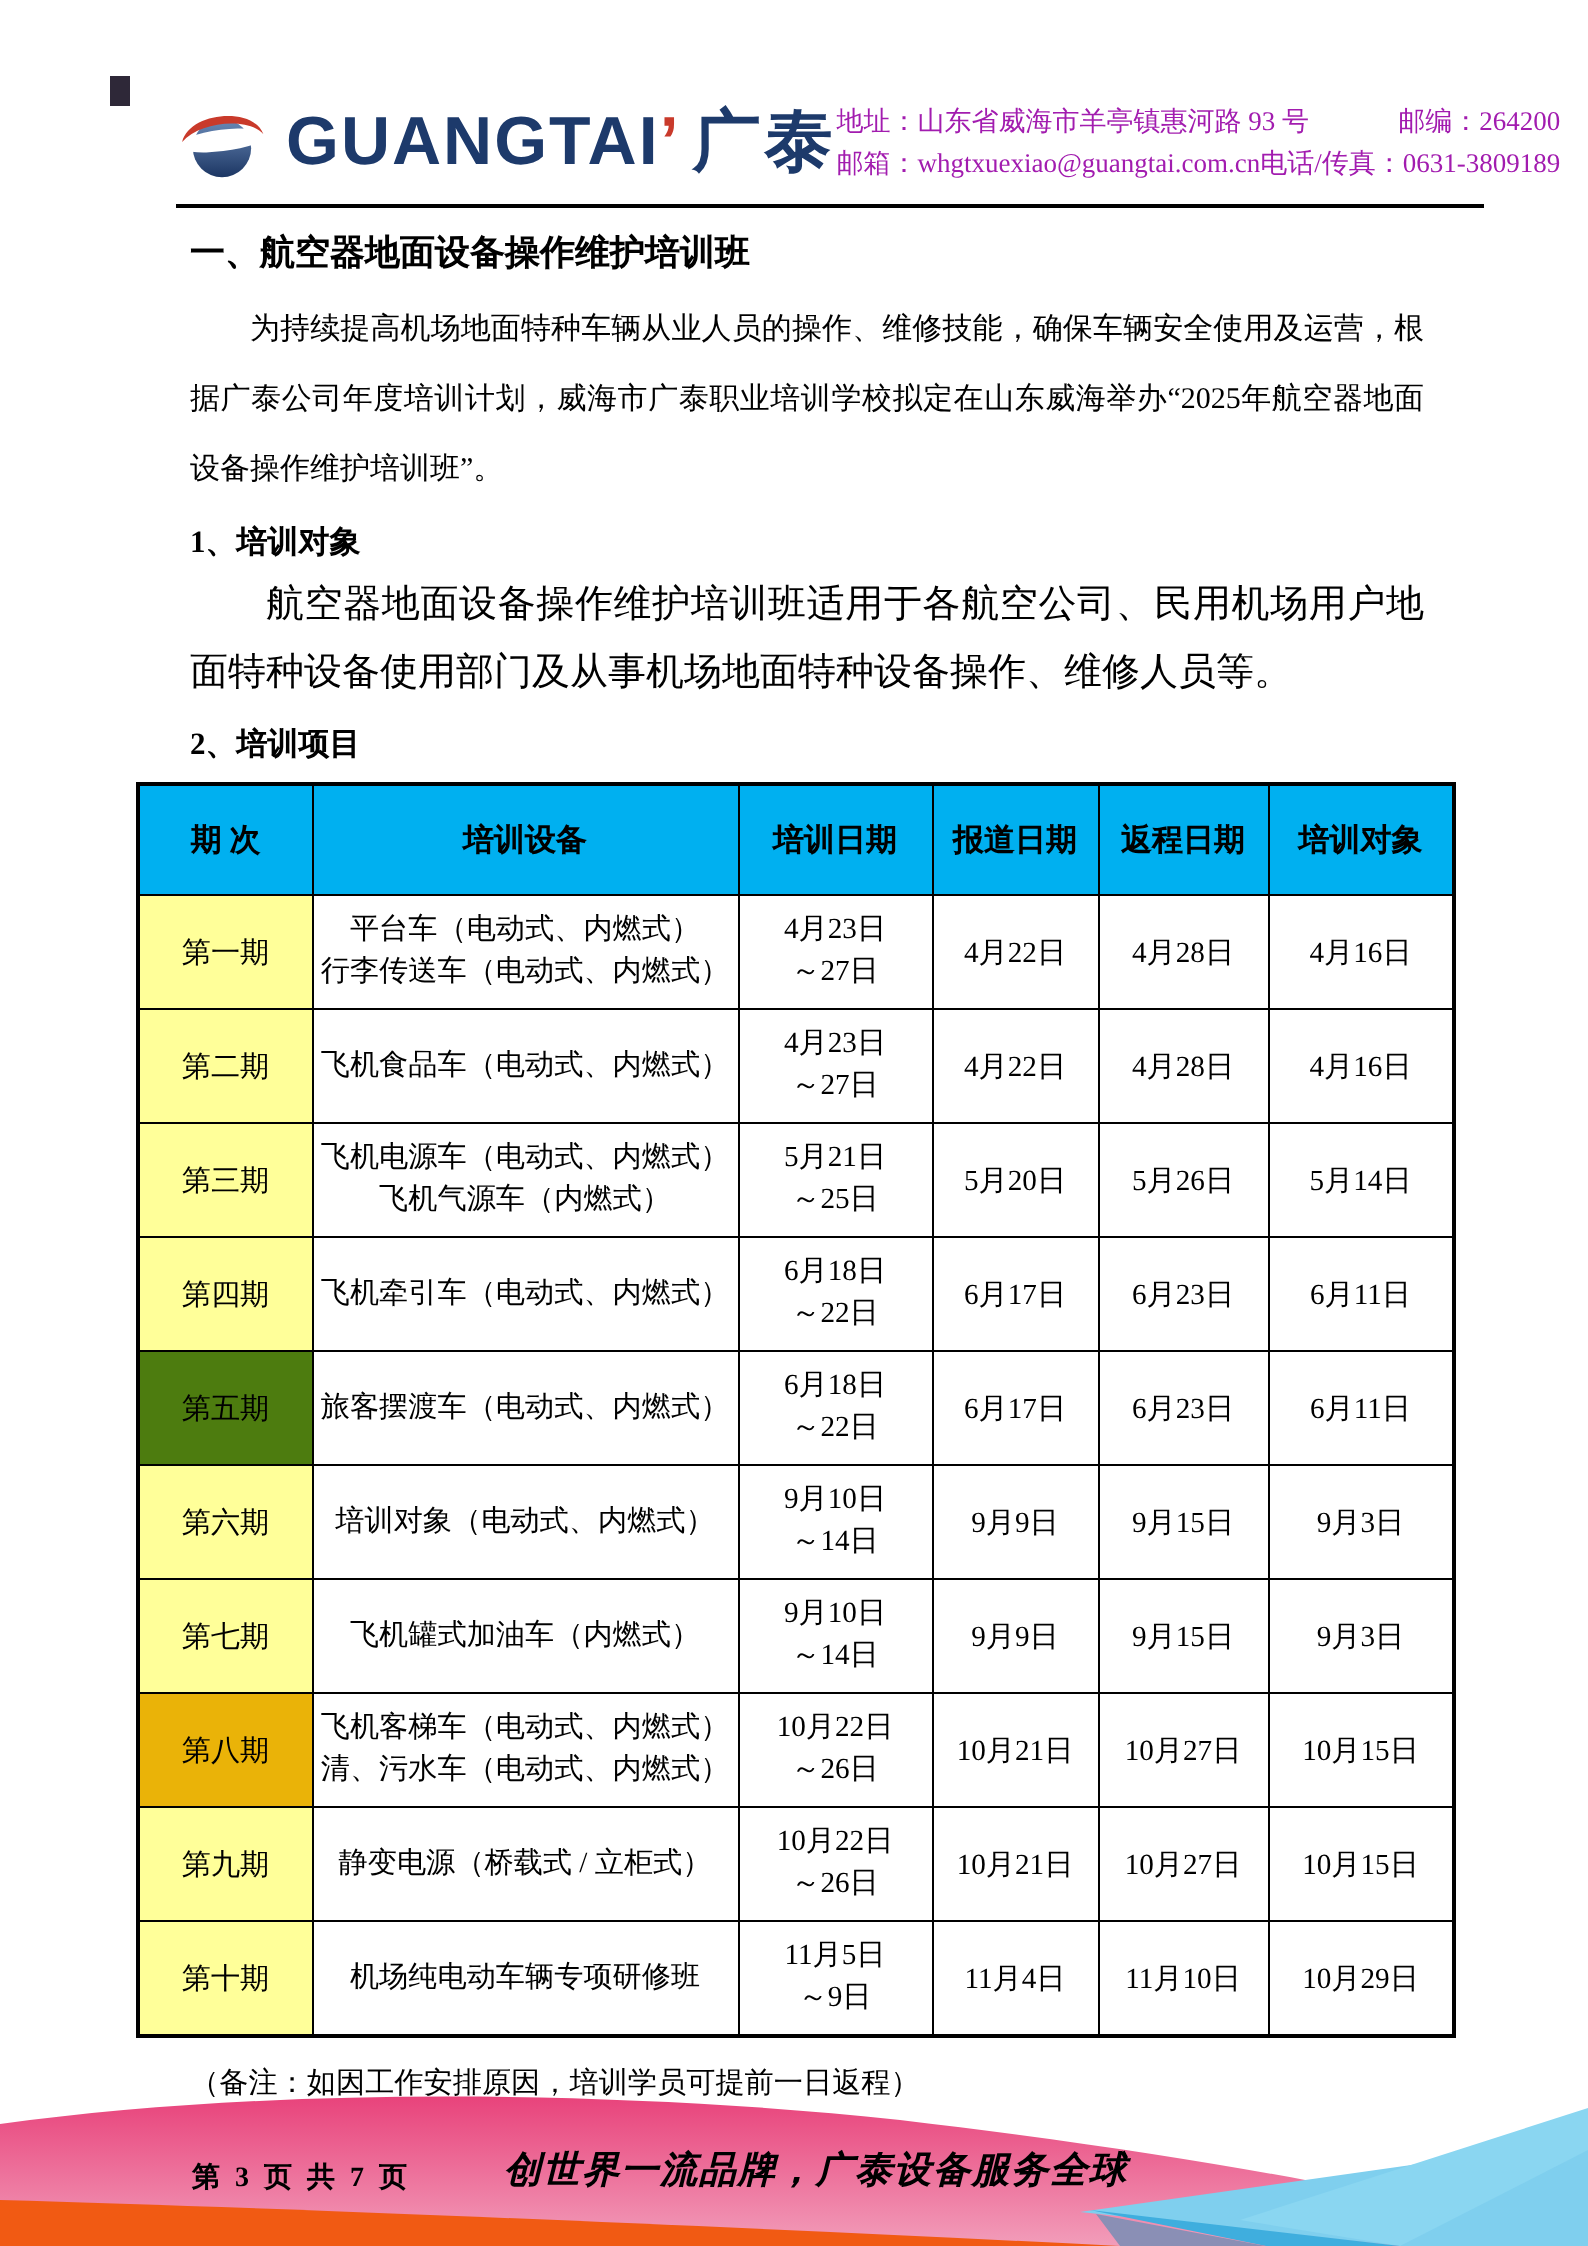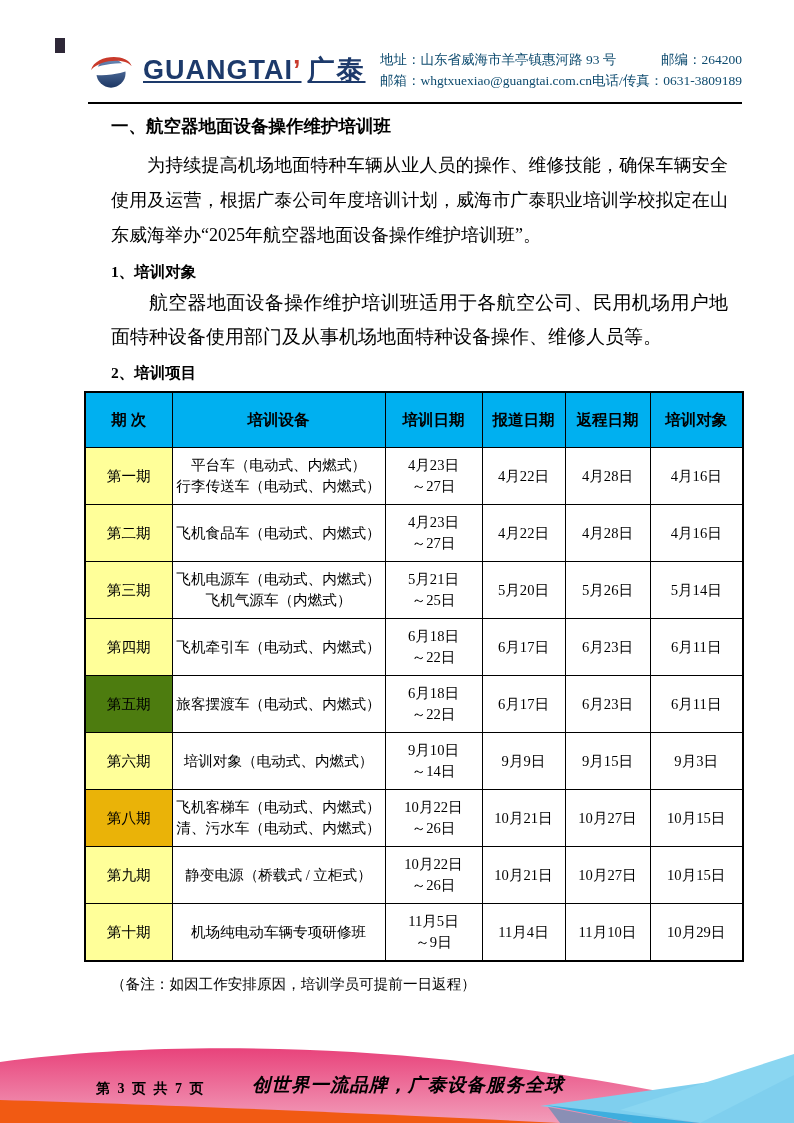--- a/index.html
+++ b/index.html
@@ -16,34 +16,34 @@
 
   
   .letterhead{
     position:absolute;top:48px;left:88px;right:52px;
     display:flex;justify-content:space-between;align-items:center;
   }
   .logo{display:flex;align-items:center;gap:9px;}
   .logo svg{display:block;}
   .brand{
     font-family:"Liberation Sans","DejaVu Sans",sans-serif;
-    font-weight:bold;font-size:27px;color:#1d3a6b;letter-spacing:1px;white-space:nowrap;text-decoration:underline;
+    font-weight:bold;font-size:34px;color:#1d3a6b;letter-spacing:1px;white-space:nowrap;
   }
   .brand .tick{color:#c93a2b;font-weight:bold;margin:0 2px 0 0;}
   .brand .cn{margin-left:4px;letter-spacing:2px;}
-  .contact{width:362px;font-size:13.5px;line-height:21px;color:#0c4a6e;}
+  .contact{width:362px;font-size:13.5px;line-height:21px;color:#a21caf;}
   .contact .crow{display:flex;justify-content:space-between;white-space:nowrap;}
 
   .head-rule{position:absolute;top:102px;left:88px;right:52px;border-top:2.5px solid #000;}
 
   
-  .content{position:absolute;top:112px;left:84px;width:658px;}
+  .content{position:absolute;top:112px;left:68px;width:658px;}
   .pad{padding-left:27px;padding-right:14px;}
   .doc-title{font-size:17.5px;font-weight:bold;line-height:28px;margin:0 0 8px 0;}
-  .intro{font-size:18px;line-height:35px;text-align:justify;text-indent:2em;margin:0;}
+  .intro{font-size:15px;line-height:35px;text-align:justify;text-indent:2em;margin:0;}
   .sec-head{font-size:15.5px;font-weight:bold;line-height:25px;margin:6px 0 2px 0;}
   .sec-body{font-size:19px;line-height:34px;text-align:justify;text-indent:2em;margin:0;}
 
   
   table.sched{border-collapse:collapse;width:658px;margin-top:6px;table-layout:fixed;padding-left:28px;}
   table.sched th,table.sched td{
     border:1.8px solid #000;text-align:center;vertical-align:middle;
     padding:2px 3px;white-space:pre-line;overflow:hidden;
   }
   table.sched{border:2.5px solid #000;}
@@ -186,20 +186,29 @@
         <tr>
           <td class="c-period" style="background:#FFFF99">第六期</td>
           <td class="c-equip">培训对象（电动式、内燃式）</td>
           <td class="c-dates">9月10日
 ～14日</td>
           <td>9月9日</td>
           <td>9月15日</td>
           <td>9月3日</td>
         </tr>
         <tr>
+          <td class="c-period" style="background:#FFFF99">第七期</td>
+          <td class="c-equip">飞机罐式加油车（内燃式）</td>
+          <td class="c-dates">9月10日
+～14日</td>
+          <td>9月9日</td>
+          <td>9月15日</td>
+          <td>9月3日</td>
+        </tr>
+        <tr>
           <td class="c-period" style="background:#eab308">第八期</td>
           <td class="c-equip">飞机客梯车（电动式、内燃式）
 清、污水车（电动式、内燃式）</td>
           <td class="c-dates">10月22日
 ～26日</td>
           <td>10月21日</td>
           <td>10月27日</td>
           <td>10月15日</td>
         </tr>
         <tr>

